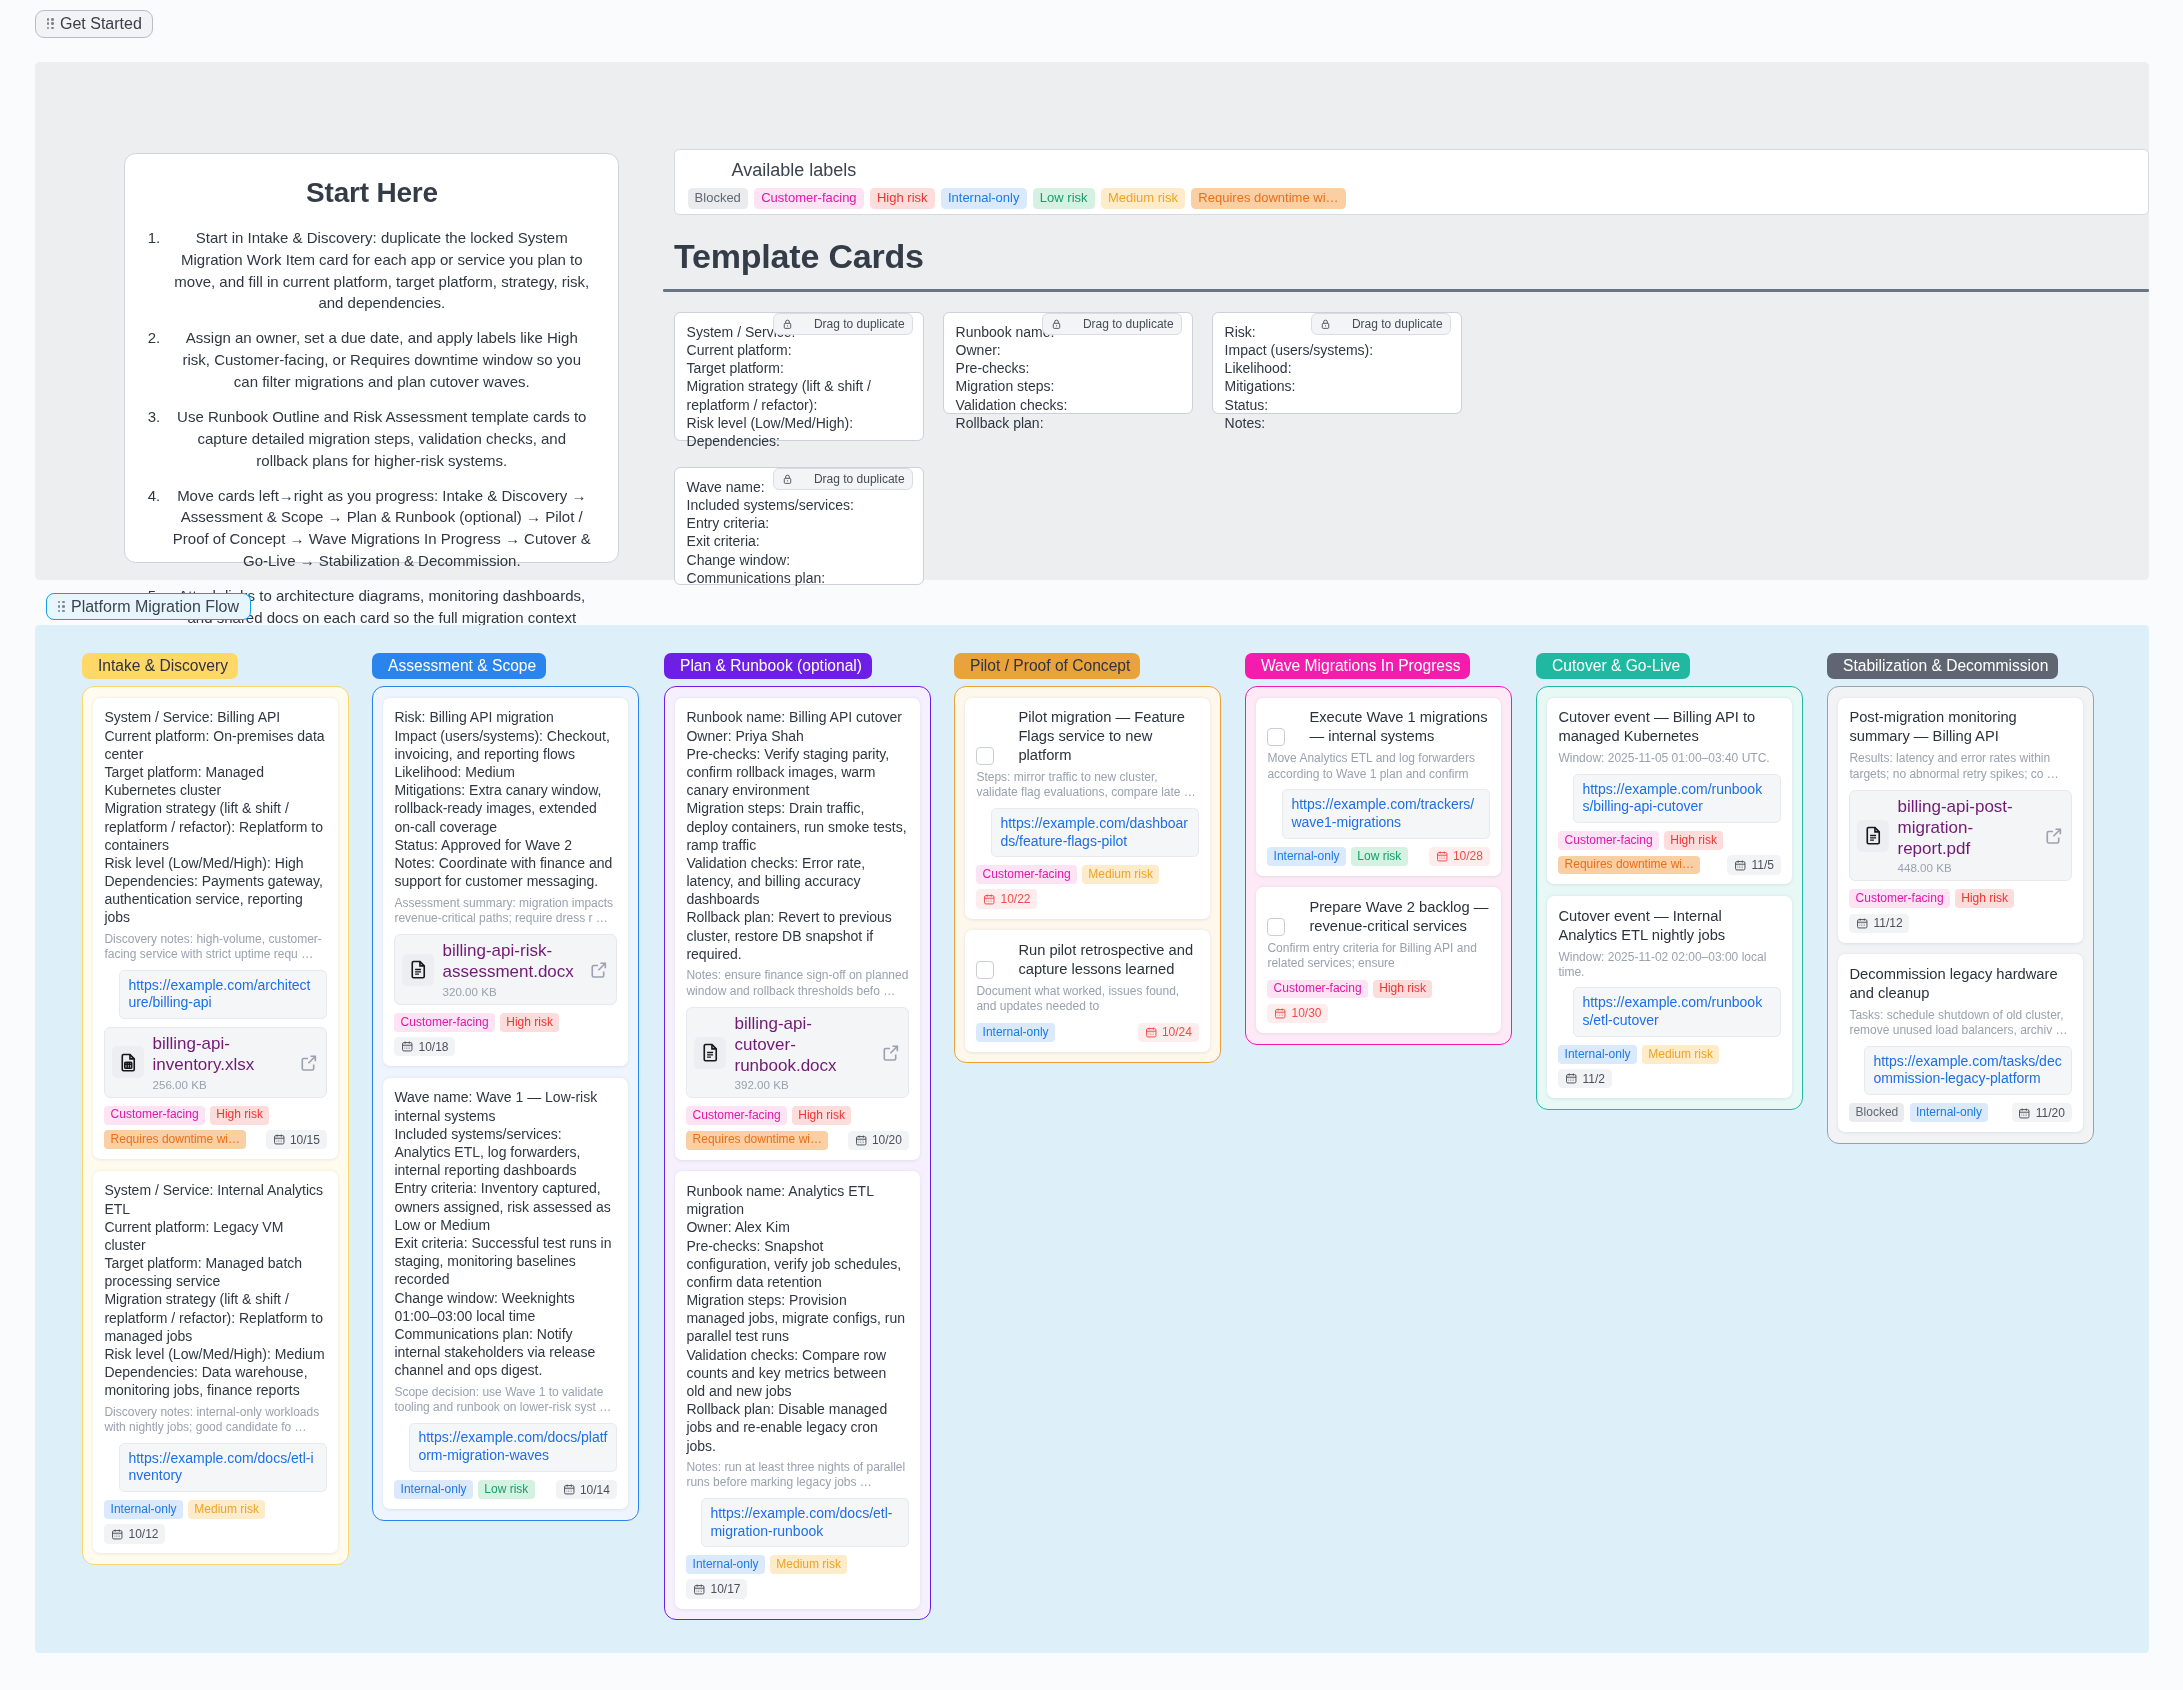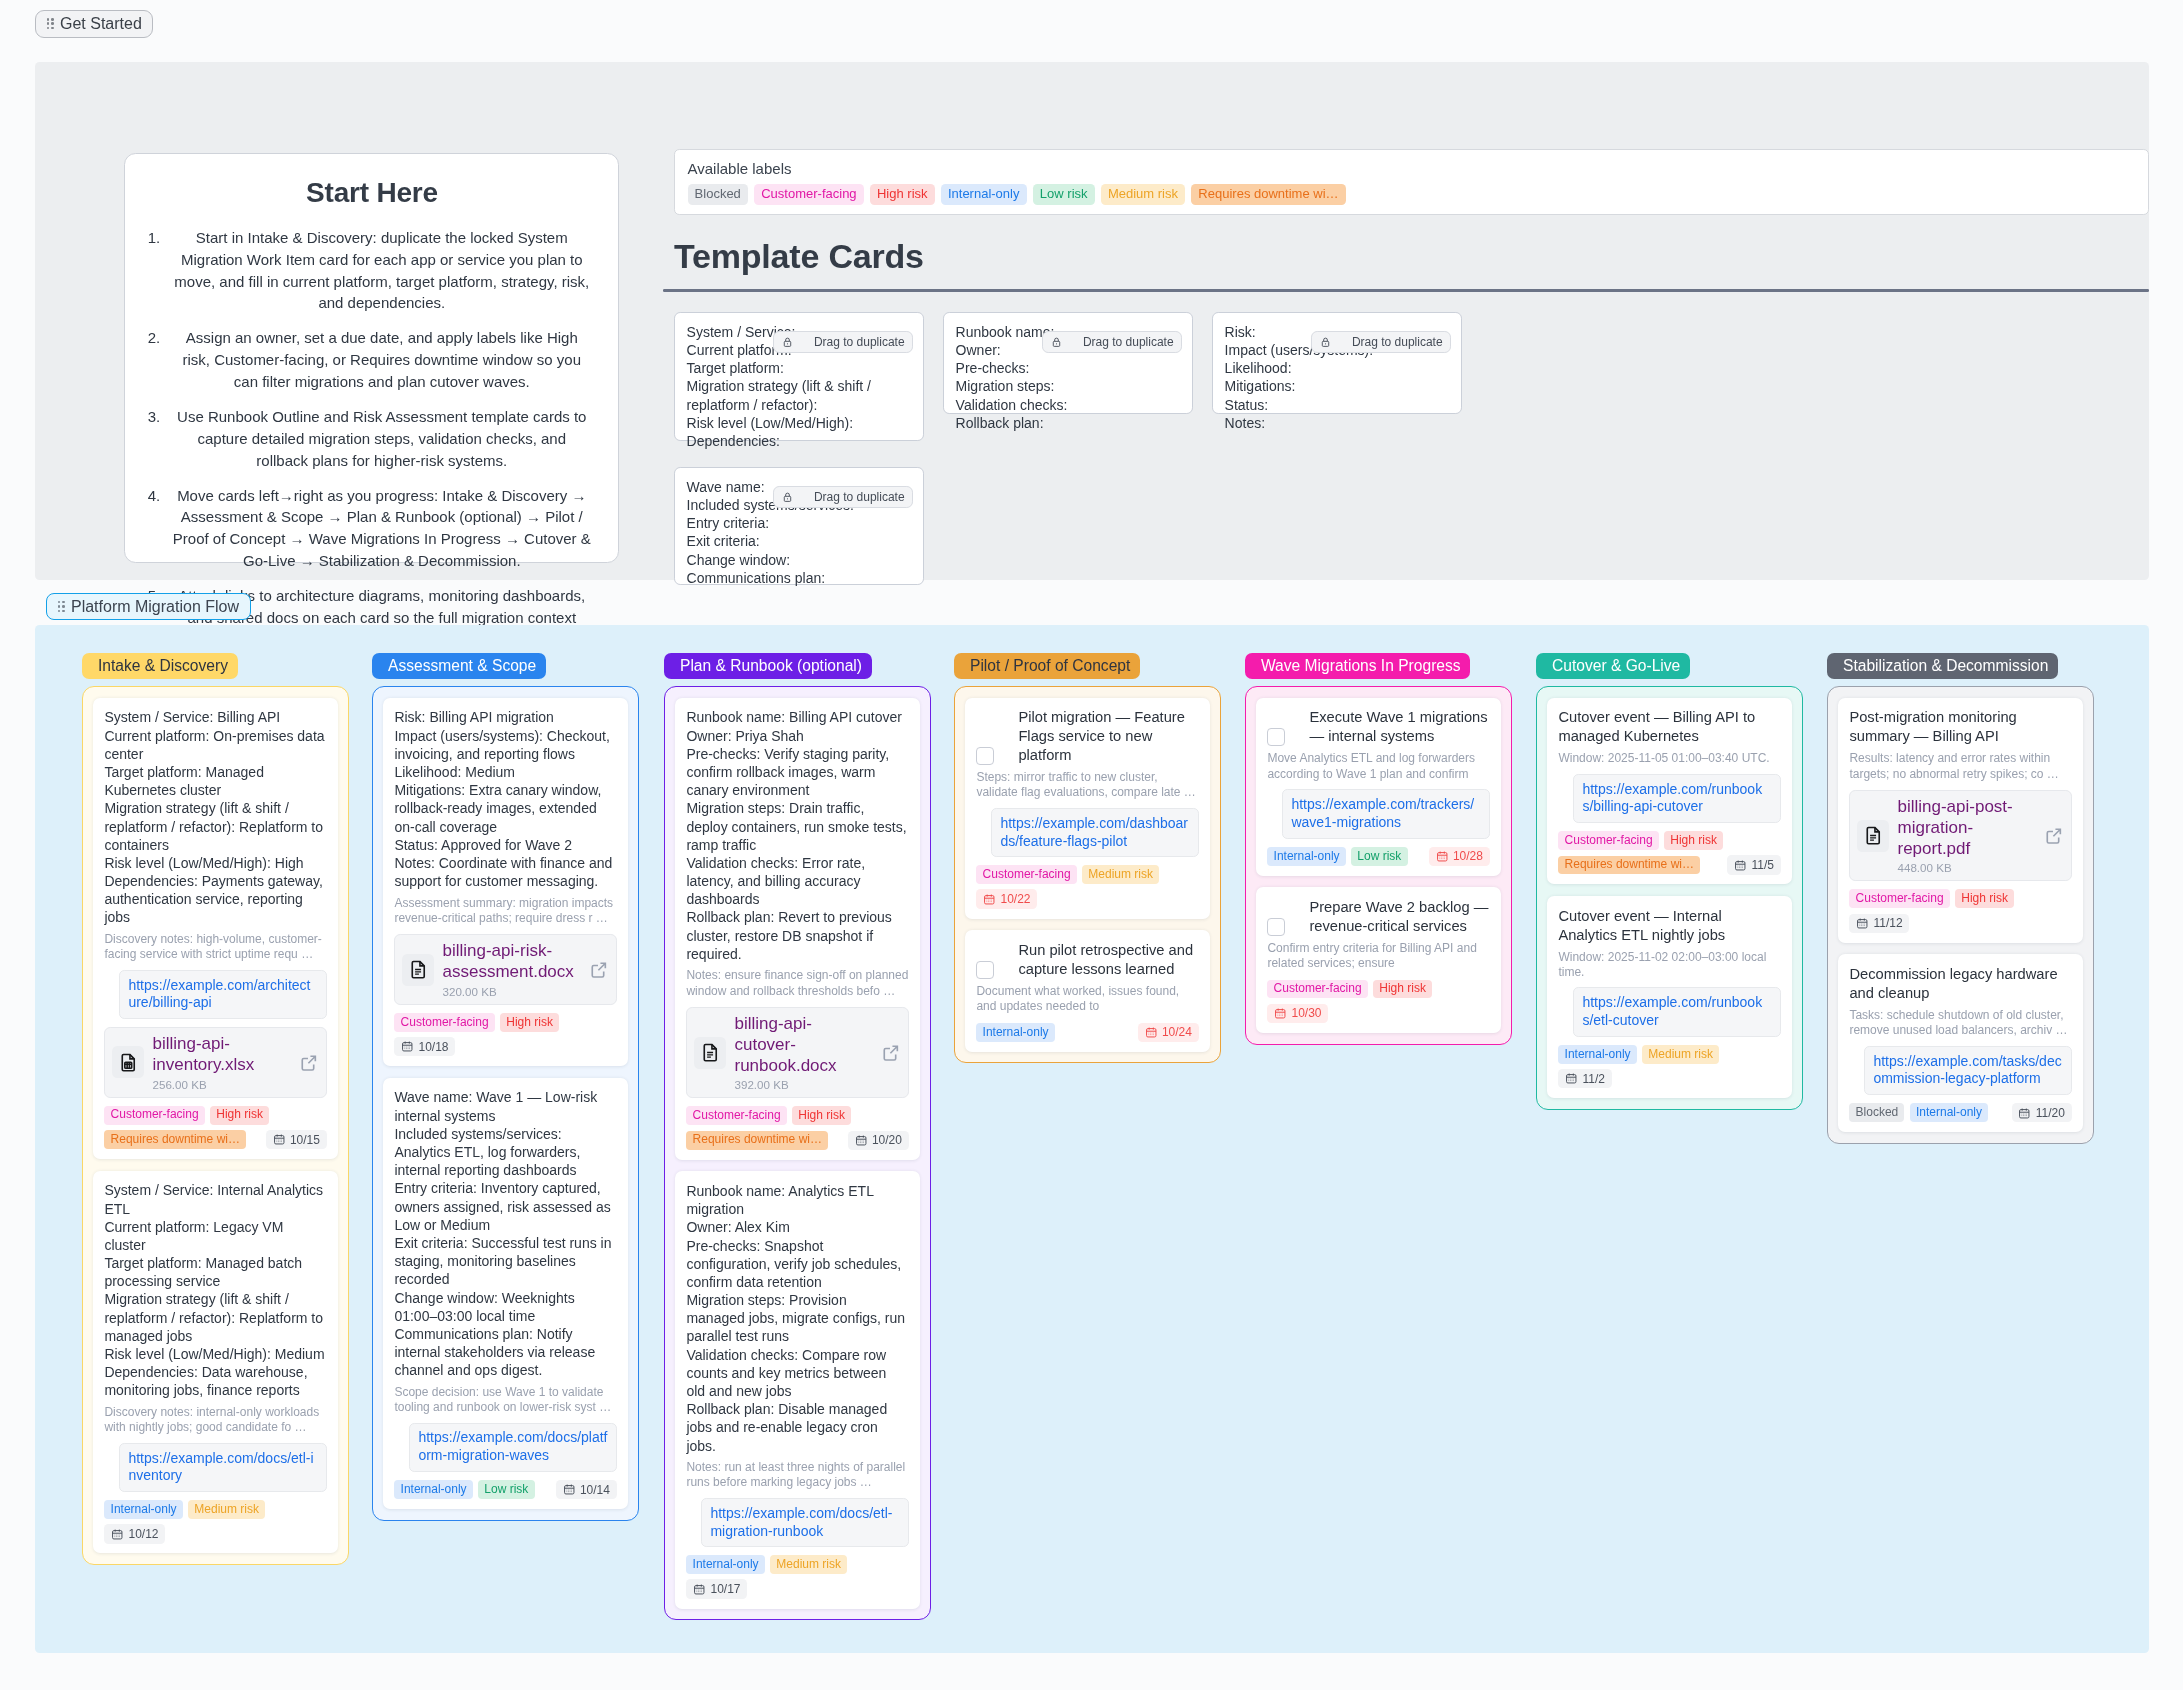--- a/index.html
+++ b/index.html
@@ -61,21 +61,21 @@
     margin-bottom: 13.4px; padding-left: 6.2px;
   }
 
   
   #labels-card {
     position: absolute; left: 639px; top: 87px;
     width: 1475px; height: 66px;
     background: #fff; border: 1.3px solid #d6d9de; border-radius: 5.3px;
     padding: 9.8px 12.5px;
   }
-  #labels-card .lbl-title { font-size: 15px; color: #3b434e; margin-bottom: 7.1px; }
+  #labels-card .lbl-title { font-size: 18px; color: #3b434e; margin-bottom: 7.1px; margin-left: 44px; }
   .label-row { display: flex; gap: 6.2px; align-items: center; flex-wrap: nowrap; }
   .lbl {
     display: inline-block; border-radius: 4.5px; padding: 3.1px 7.1px;
     font-size: 13px; line-height: 1.12; white-space: nowrap;
   }
 
   
   #template-heading {
     position: absolute; left: 639px; top: 175px;
     font-size: 34px; font-weight: 700; color: #343c47; letter-spacing: -0.2px;
@@ -84,21 +84,21 @@
     position: absolute; left: 628px; top: 227px; width: 1486px; height: 3.1px;
     background: #6b7386; border-radius: 1.3px;
   }
   .tpl-card {
     position: absolute; background: #fff;
     border: 1.3px solid #cbd0d9; border-radius: 6.2px;
     padding: 9.8px 11.6px;
   }
   .tpl-line { font-size: 14px; line-height: 1.30; color: #2f3742; }
   .dragdup {
-    position: absolute; right: 9.8px; top: 18px;
+    position: absolute; right: 9.8px; top: 0;
     display: inline-flex; align-items: center; gap: 21px;
     background: #f3f4f6; border: 1.3px solid #d9dce2; border-radius: 6.2px;
     padding: 3.1px 7.6px; font-size: 12px; color: #454c57; white-space: nowrap;
   }
   .lock-ic { width: 11px; height: 12.5px; display: inline-block; flex:0 0 auto; }
 
   #tpl-system  { left: 639px; top: 250px; width: 250px; height: 129px; }
   #tpl-runbook { left: 908px; top: 250px; width: 250px; height: 102px; }
   #tpl-risk    { left: 1177px; top: 250px; width: 250px; height: 102px; }
   #tpl-wave    { left: 639px; top: 405px; width: 250px; height: 118px; }

